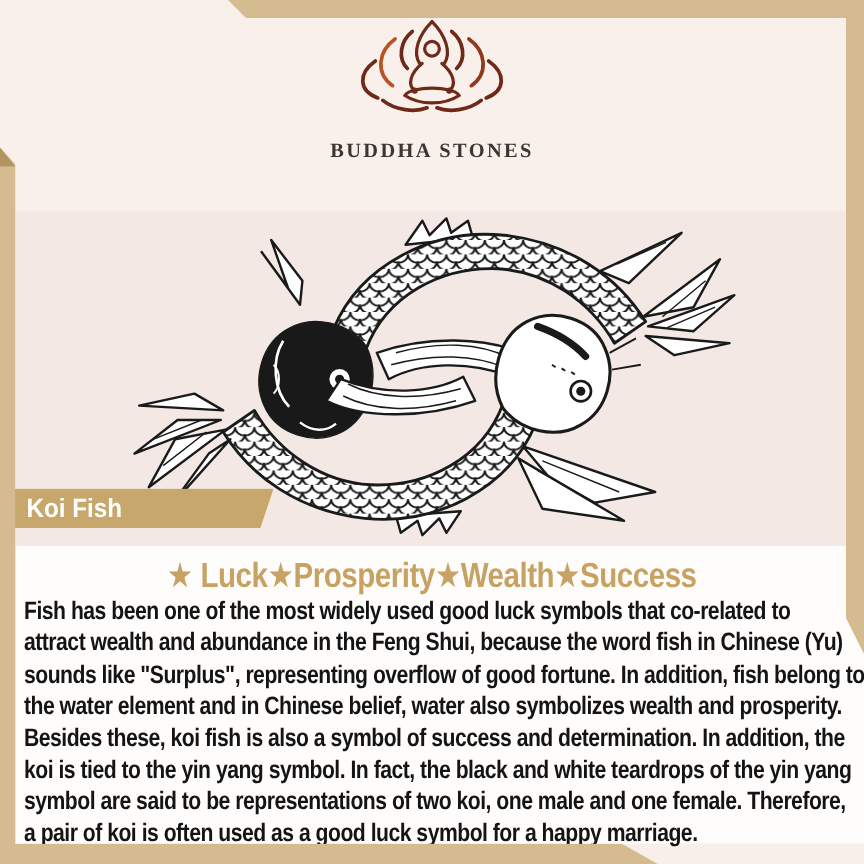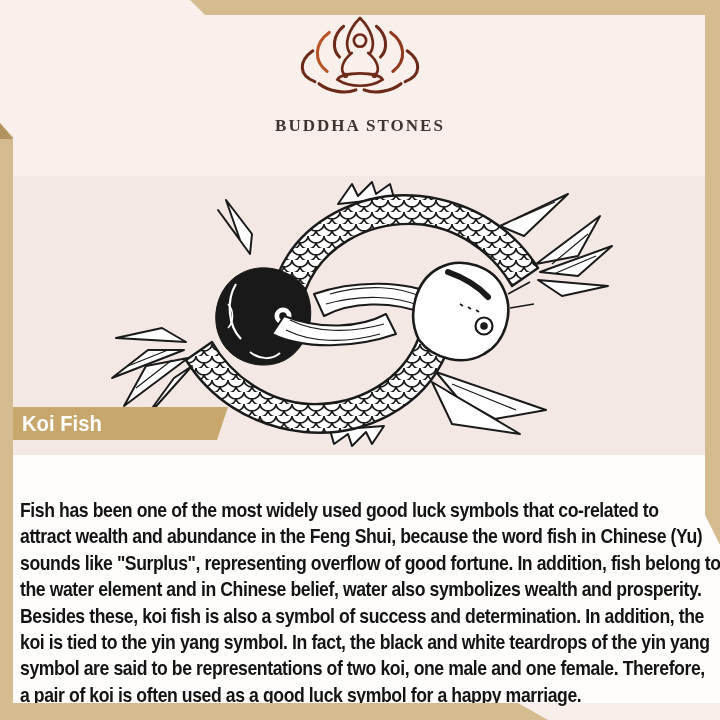--- a/index.html
+++ b/index.html
@@ -157,20 +157,23 @@
       <path d="M408,118 L430,106 M410,132 L434,128" stroke="#1a1a1a" stroke-width="1.6"></path>
     </g>
   </svg>
 
   <div class="ribbon">
     <span>Koi Fish</span>
   </div>
 
   <div class="text-panel"></div>
 
+  <div class="benefits">
+    <span>★ Luck★Prosperity★Wealth★Success</span>
+  </div>
 
   <div class="paragraph">
     <span class="line">Fish has been one of the most widely used good luck symbols that co-related to</span>
     <span class="line">attract wealth and abundance in the Feng Shui, because the word fish in Chinese (Yu)</span>
     <span class="line">sounds like "Surplus", representing overflow of good fortune. In addition, fish belong to</span>
     <span class="line">the water element and in Chinese belief, water also symbolizes wealth and prosperity.</span>
     <span class="line">Besides these, koi fish is also a symbol of success and determination. In addition, the</span>
     <span class="line">koi is tied to the yin yang symbol. In fact, the black and white teardrops of the yin yang</span>
     <span class="line">symbol are said to be representations of two koi, one male and one female. Therefore,</span>
     <span class="line">a pair of koi is often used as a good luck symbol for a happy marriage.</span>

